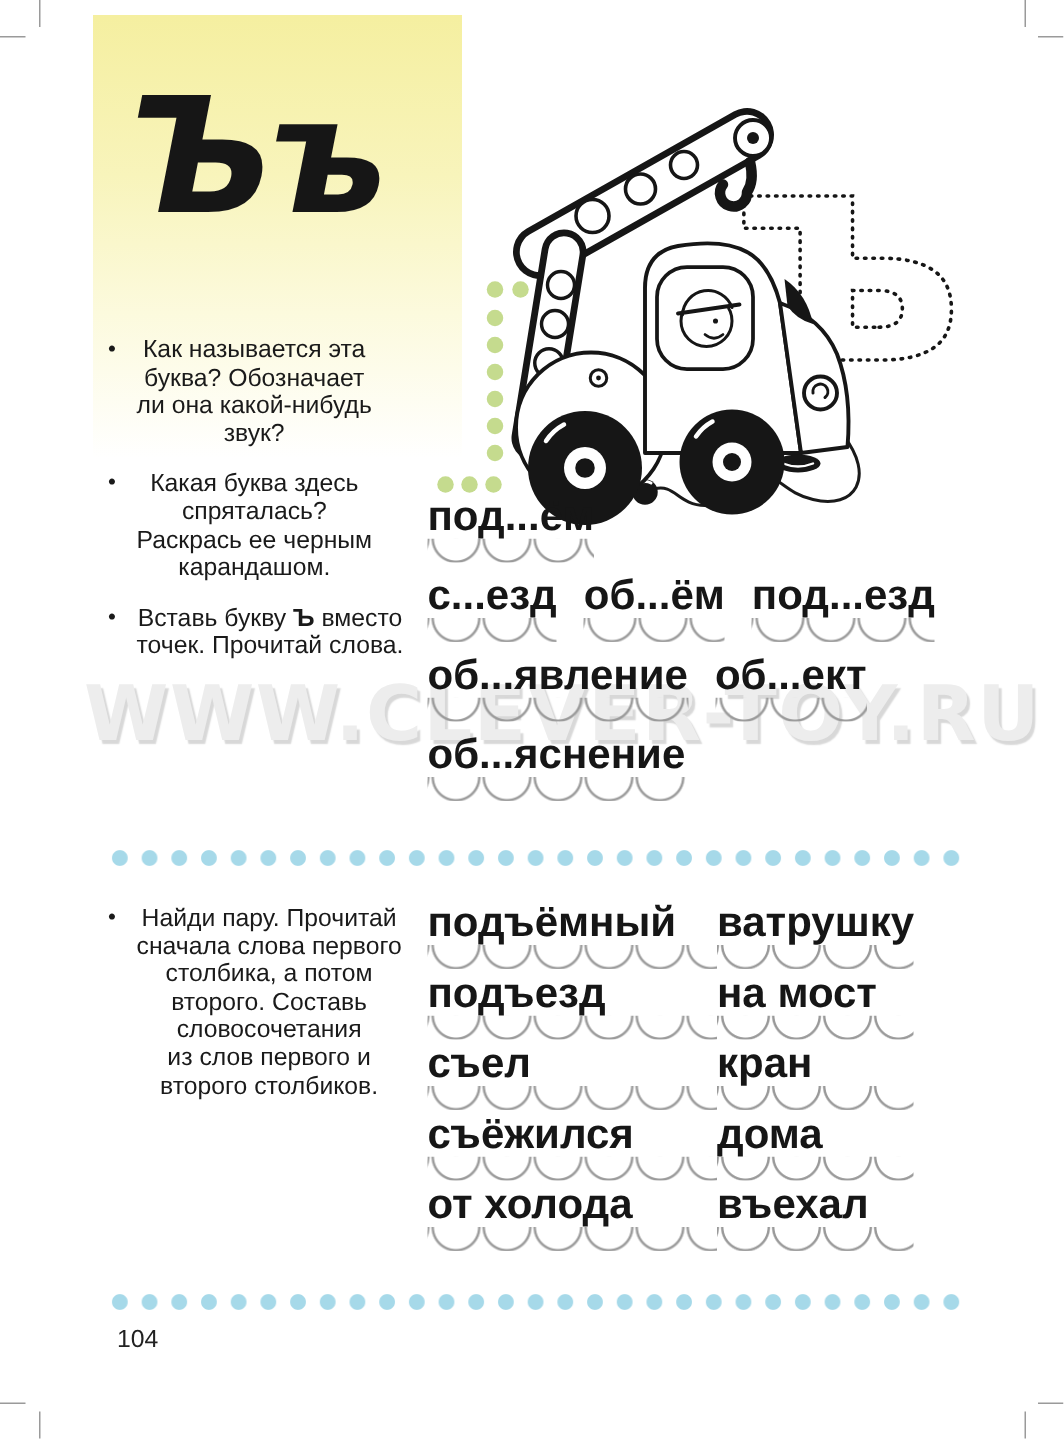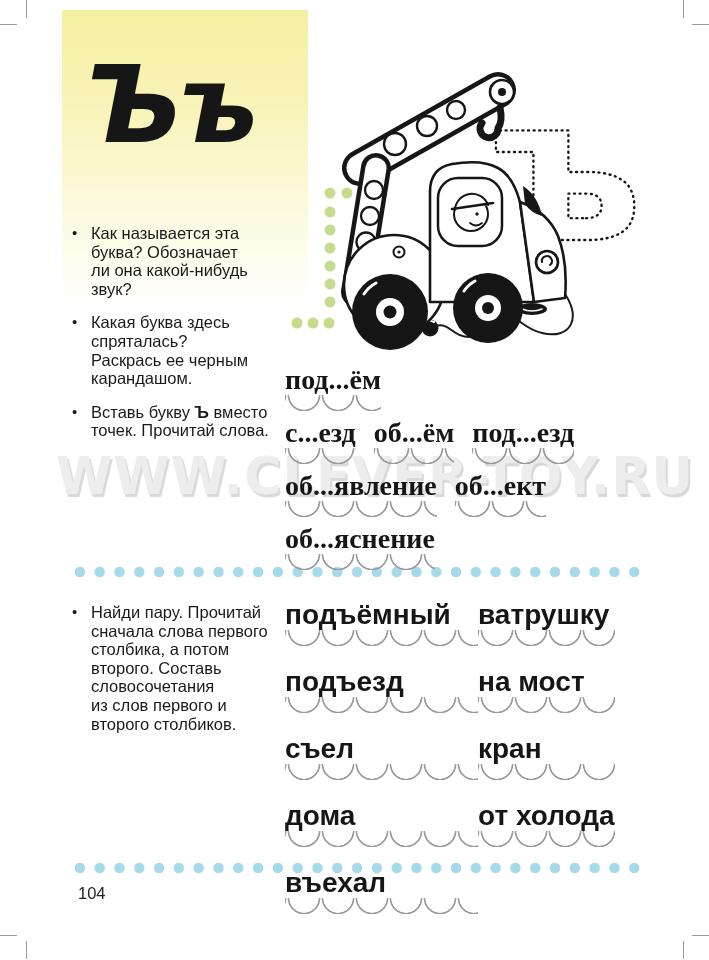--- a/index.html
+++ b/index.html
@@ -31,41 +31,41 @@
   .scene{position:absolute;left:280px;top:60px;width:420px;height:295px;z-index:1;}
 
   
   .instructions{
     position:absolute;left:72px;top:224px;width:208px;z-index:2;
     list-style:none;margin:0;padding:0;
     font-size:16.5px;line-height:18.6px;
   }
   .instructions li{display:flex;margin:0 0 15px 0;}
   .bullet{flex:0 0 14px;margin-right:5px;font-size:15px;}
-  .itext{white-space:pre-line;}
+  .itext{white-space:pre-line;text-align:center;}
   .instructions .b{font-weight:bold;}
 
   .instructions2{position:absolute;left:72px;top:603px;width:210px;z-index:2;
     list-style:none;margin:0;padding:0;font-size:16.5px;line-height:18.6px;}
   .instructions2 li{display:flex;}
 
   
-  .fill-words{position:absolute;left:285px;top:364px;z-index:6;font-family:Liberation Serif, serif;}
+  .fill-words{position:absolute;left:285px;top:328px;z-index:6;}
   .fill-row{display:flex;column-gap:18px;margin-bottom:6px;align-items:flex-start;}
   .wordblock{display:inline-flex;flex-direction:column;}
   .wtext{font-weight:bold;font-size:28px;line-height:31px;letter-spacing:0;color:#161616;}
   .scallop{
     height:16px;margin-top:0;
     background-image:radial-gradient(circle at 50% 0px,
       rgba(0,0,0,0) 14.4px,#9a9a9a 15px,#9a9a9a 15.9px,rgba(0,0,0,0) 16.8px);
     background-size:34px 17px;background-repeat:repeat-x;background-position:2px 0;
   }
 
   .match-grid{position:absolute;left:285px;top:599px;z-index:6;
-    display:grid;grid-template-columns:193px auto;row-gap:20px;}
+    display:grid;grid-template-columns:193px auto;row-gap:0;}
   .match-grid .wordblock{margin-bottom:0;}
 
   
   .dotrow{
     position:absolute;left:70px;width:576px;height:12px;z-index:1;
     background-image:radial-gradient(circle at 50% 50%,#a6d9e9 4.9px,rgba(166,217,233,0) 5.6px);
     background-size:19.8px 12px;background-repeat:repeat-x;
   }
   .dotrow.top{top:566px;}
   .dotrow.bottom{top:862px;}
@@ -269,20 +269,24 @@
     </span>
   <span class="wordblock">
       <span class="wtext">съел</span>
       <span class="scallop"></span>
     </span>
   <span class="wordblock">
       <span class="wtext">кран</span>
       <span class="scallop"></span>
     </span>
   <span class="wordblock">
+      <span class="wtext">съёжился</span>
+      <span class="scallop"></span>
+    </span>
+  <span class="wordblock">
       <span class="wtext">дома</span>
       <span class="scallop"></span>
     </span>
   <span class="wordblock">
       <span class="wtext">от холода</span>
       <span class="scallop"></span>
     </span>
   <span class="wordblock">
       <span class="wtext">въехал</span>
       <span class="scallop"></span>

